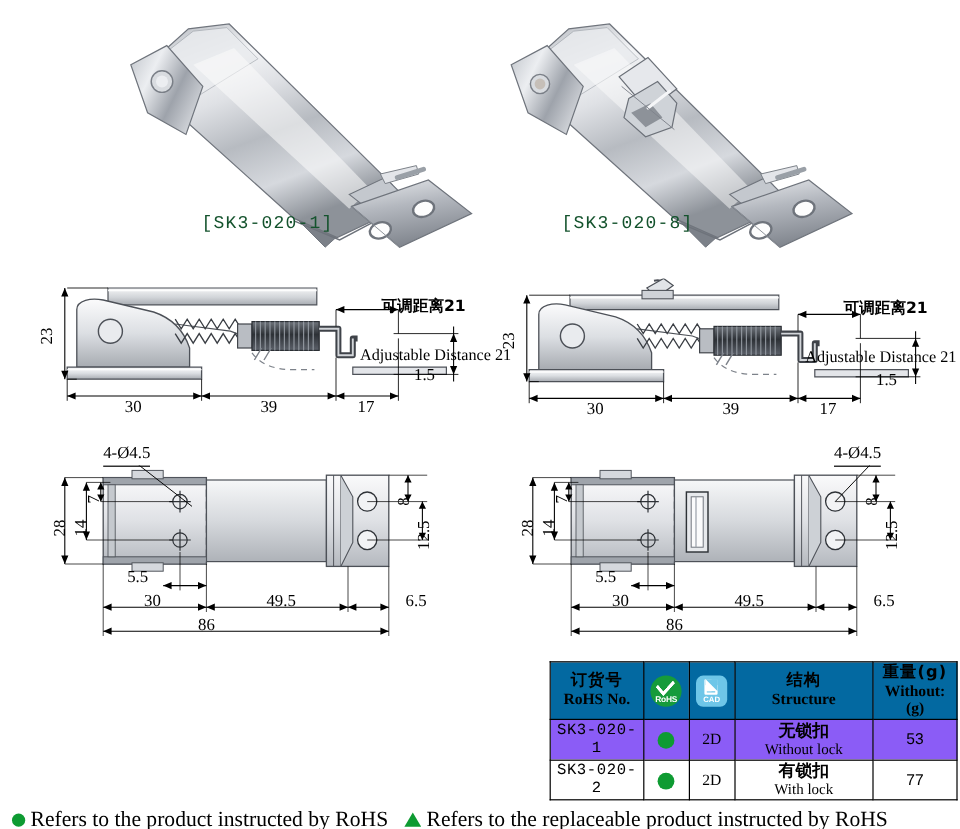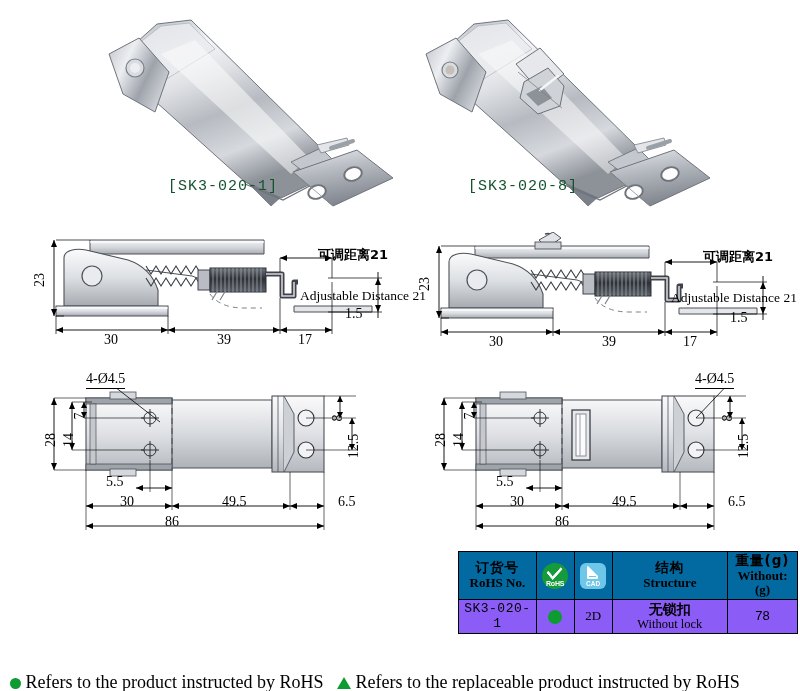--- a/index.html
+++ b/index.html
@@ -618,21 +618,33 @@
       <tr class="row-alt" style="height:32px;">
         <td class="itemno">SK3-020-1</td>
         <td>
           <span class="dot-green"></span>
         </td>
         <td class="cad2d">2D</td>
         <td>
           <span class="struct-cn">无锁扣</span>
           <span class="struct-en">Without lock</span>
         </td>
-        <td class="wt">78</td>
+        <td class="wt">53</td>
+      </tr>
+      <tr class="row-plain" style="height:32px;">
+        <td class="itemno">SK3-020-2</td>
+        <td>
+          <span class="dot-green"></span>
+        </td>
+        <td class="cad2d">2D</td>
+        <td>
+          <span class="struct-cn">有锁扣</span>
+          <span class="struct-en">With lock</span>
+        </td>
+        <td class="wt">77</td>
       </tr>
     </tbody>
   </table>
 
 
   <div class="note-en">
     <span class="dot-sm"></span>
     <span>Refers to the product instructed by RoHS</span>
     &nbsp;&nbsp;<span class="tri-green"></span>
     <span>Refers to the replaceable product instructed by RoHS</span>

